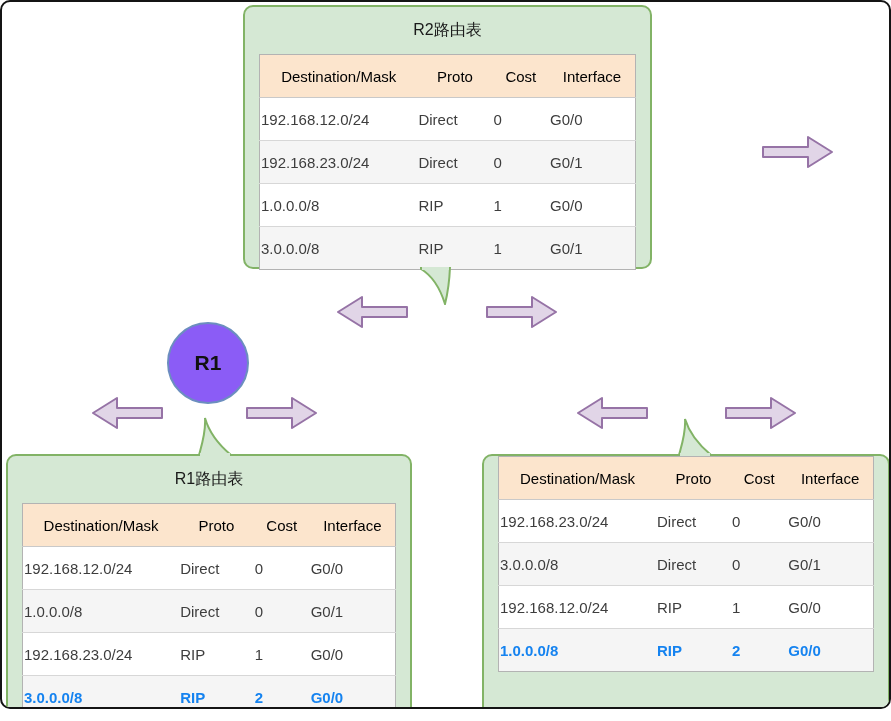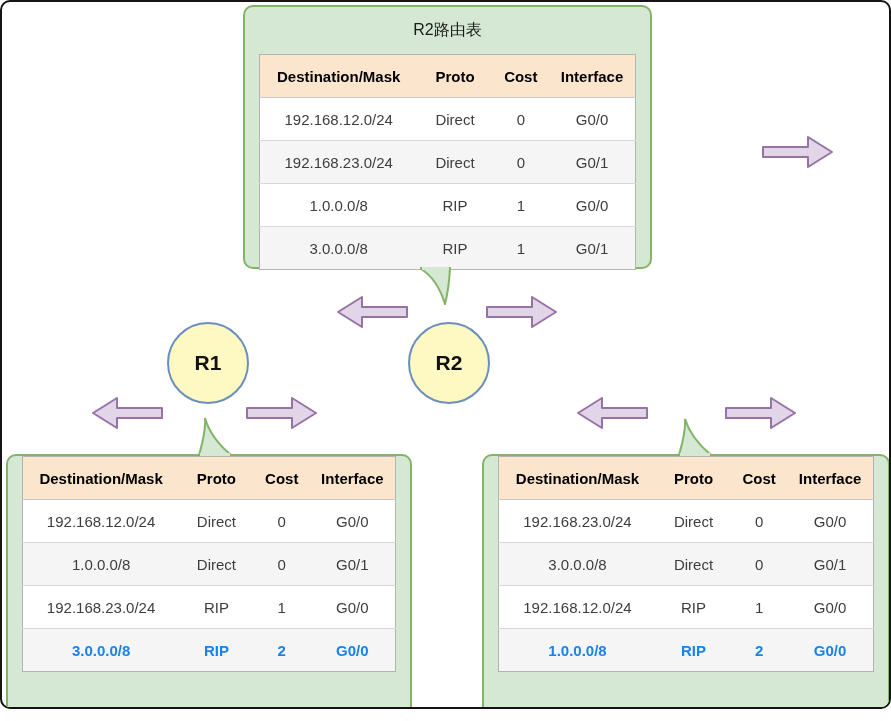--- a/index.html
+++ b/index.html
@@ -18,30 +18,30 @@
     font-size:16px;color:#1a1a1a;
   }
   .callout-tail{position:absolute;pointer-events:none;}
   
   table.rt{
     border-collapse:collapse;table-layout:fixed;background:#ffffff;
     width:calc(100% - 28px);margin:0 auto;
     font-size:15px;color:#3d3d3d;border:1px solid #b3b3b3;
   }
   table.rt th{
-    background:#fce5cd;color:#000000;font-weight:bold;height:40px;
+    background:#fce5cd;color:#000000;font-weight:normal;height:40px;
     text-align:center;font-size:15px;border-bottom:1px solid #c9c9c9;
   }
-  table.rt td{height:40px;text-align:center;border-top:1px solid #d7d7d7;}
+  table.rt td{height:40px;text-align:left;border-top:1px solid #d7d7d7;}
   table.rt tr.alt td{background:#f5f5f5;}
   table.rt tr.highlight td{color:#1583f0;font-weight:bold;}
   
   .router{
     position:absolute;width:82px;height:82px;border-radius:50%;box-sizing:border-box;
-    background:#fef9c3;border:2px solid #6c8ebf;
+    background:#8b5cf6;border:2px solid #6c8ebf;
     display:flex;align-items:center;justify-content:center;
     font-size:21px;font-weight:bold;color:#111111;
   }
   .arrow{position:absolute;width:72px;height:34px;}
   .arrow.flip{transform:scaleX(-1);}
 </style>
 </head>
 <body>
 
 <div class="canvas">
@@ -91,20 +91,21 @@
       </tbody>
     </table>
   </div>
 
   <svg class="callout-tail" style="left:418px;top:265px" width="32" height="38" viewBox="0 0 32 38">
     <path d="M1,0 H30 C29.5,13 28,25 25,37 C20,21 11,8 1,2 Z" fill="#d5e8d4" stroke="#82b366" stroke-width="2"></path>
     <rect x="2" y="0" width="27" height="3" fill="#d5e8d4"></rect>
   </svg>
 
   <div class="callout" style="left:4px;top:452px;width:406px;height:266px">
+    <div class="callout-title">R1路由表</div>
     <table class="rt">
       <colgroup>
           <col style="width:42%">
           <col style="width:20%">
           <col style="width:15%">
           <col style="width:23%">
         </colgroup>
       <thead>
         <tr>
           <th>Destination/Mask</th>
@@ -193,23 +194,20 @@
   </div>
 
   <svg class="callout-tail" style="left:676px;top:416px" width="34" height="38" viewBox="0 0 34 38">
     <path d="M7,1 C8,14 4,26 1,37 L33,37 C21,27 11,14 7,1 Z" fill="#d5e8d4" stroke="#82b366" stroke-width="2"></path>
     <rect x="2" y="35" width="30" height="3" fill="#d5e8d4"></rect>
   </svg>
 
   <div class="router" style="left:165px;top:320px">
     <span>R1</span>
   </div>
-  <div class="router" style="left:406px;top:320px">
-    <span>R2</span>
-  </div>
 
   <svg class="arrow" style="left:760px;top:133px" viewBox="0 0 72 34">
     <path d="M1,12 H46 V2 L70,17 L46,32 V22 H1 Z" fill="#e1d5e7" stroke="#9673a6" stroke-width="2" stroke-linejoin="round"></path>
   </svg>
 
   <svg class="arrow flip" style="left:334px;top:293px" viewBox="0 0 72 34">
     <path d="M1,12 H46 V2 L70,17 L46,32 V22 H1 Z" fill="#e1d5e7" stroke="#9673a6" stroke-width="2" stroke-linejoin="round"></path>
   </svg>
   <svg class="arrow" style="left:484px;top:293px" viewBox="0 0 72 34">
     <path d="M1,12 H46 V2 L70,17 L46,32 V22 H1 Z" fill="#e1d5e7" stroke="#9673a6" stroke-width="2" stroke-linejoin="round"></path>

